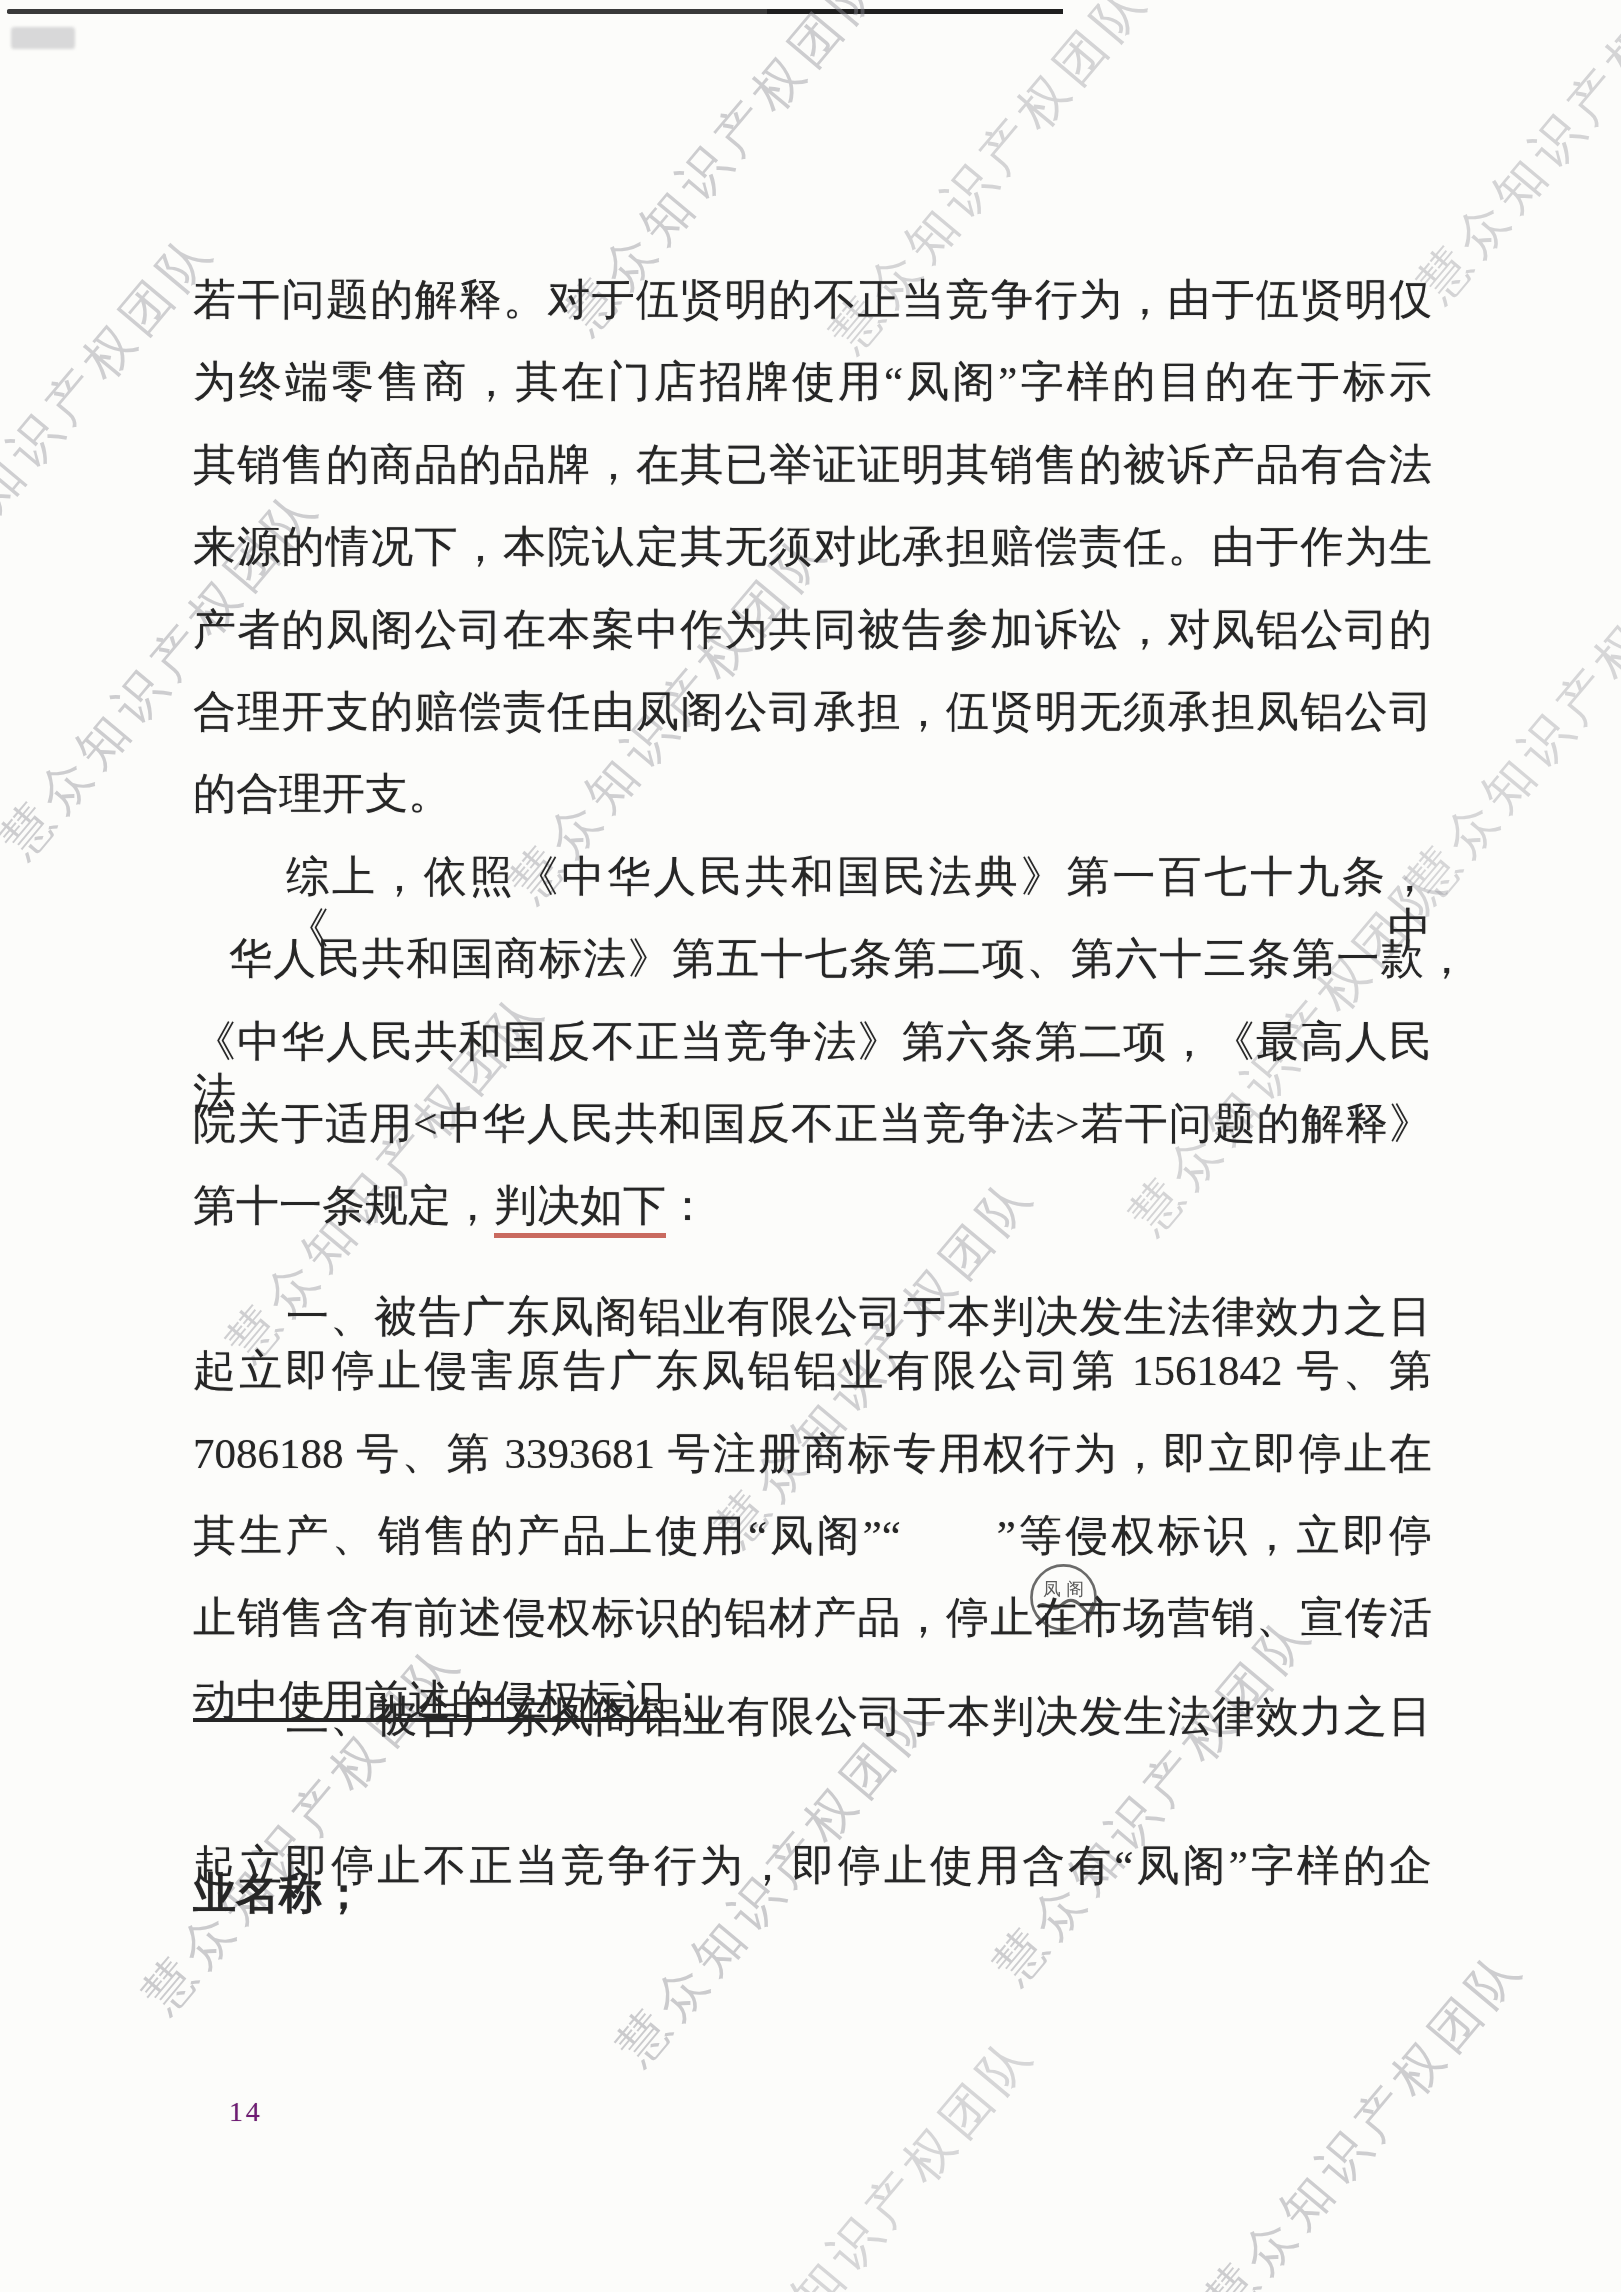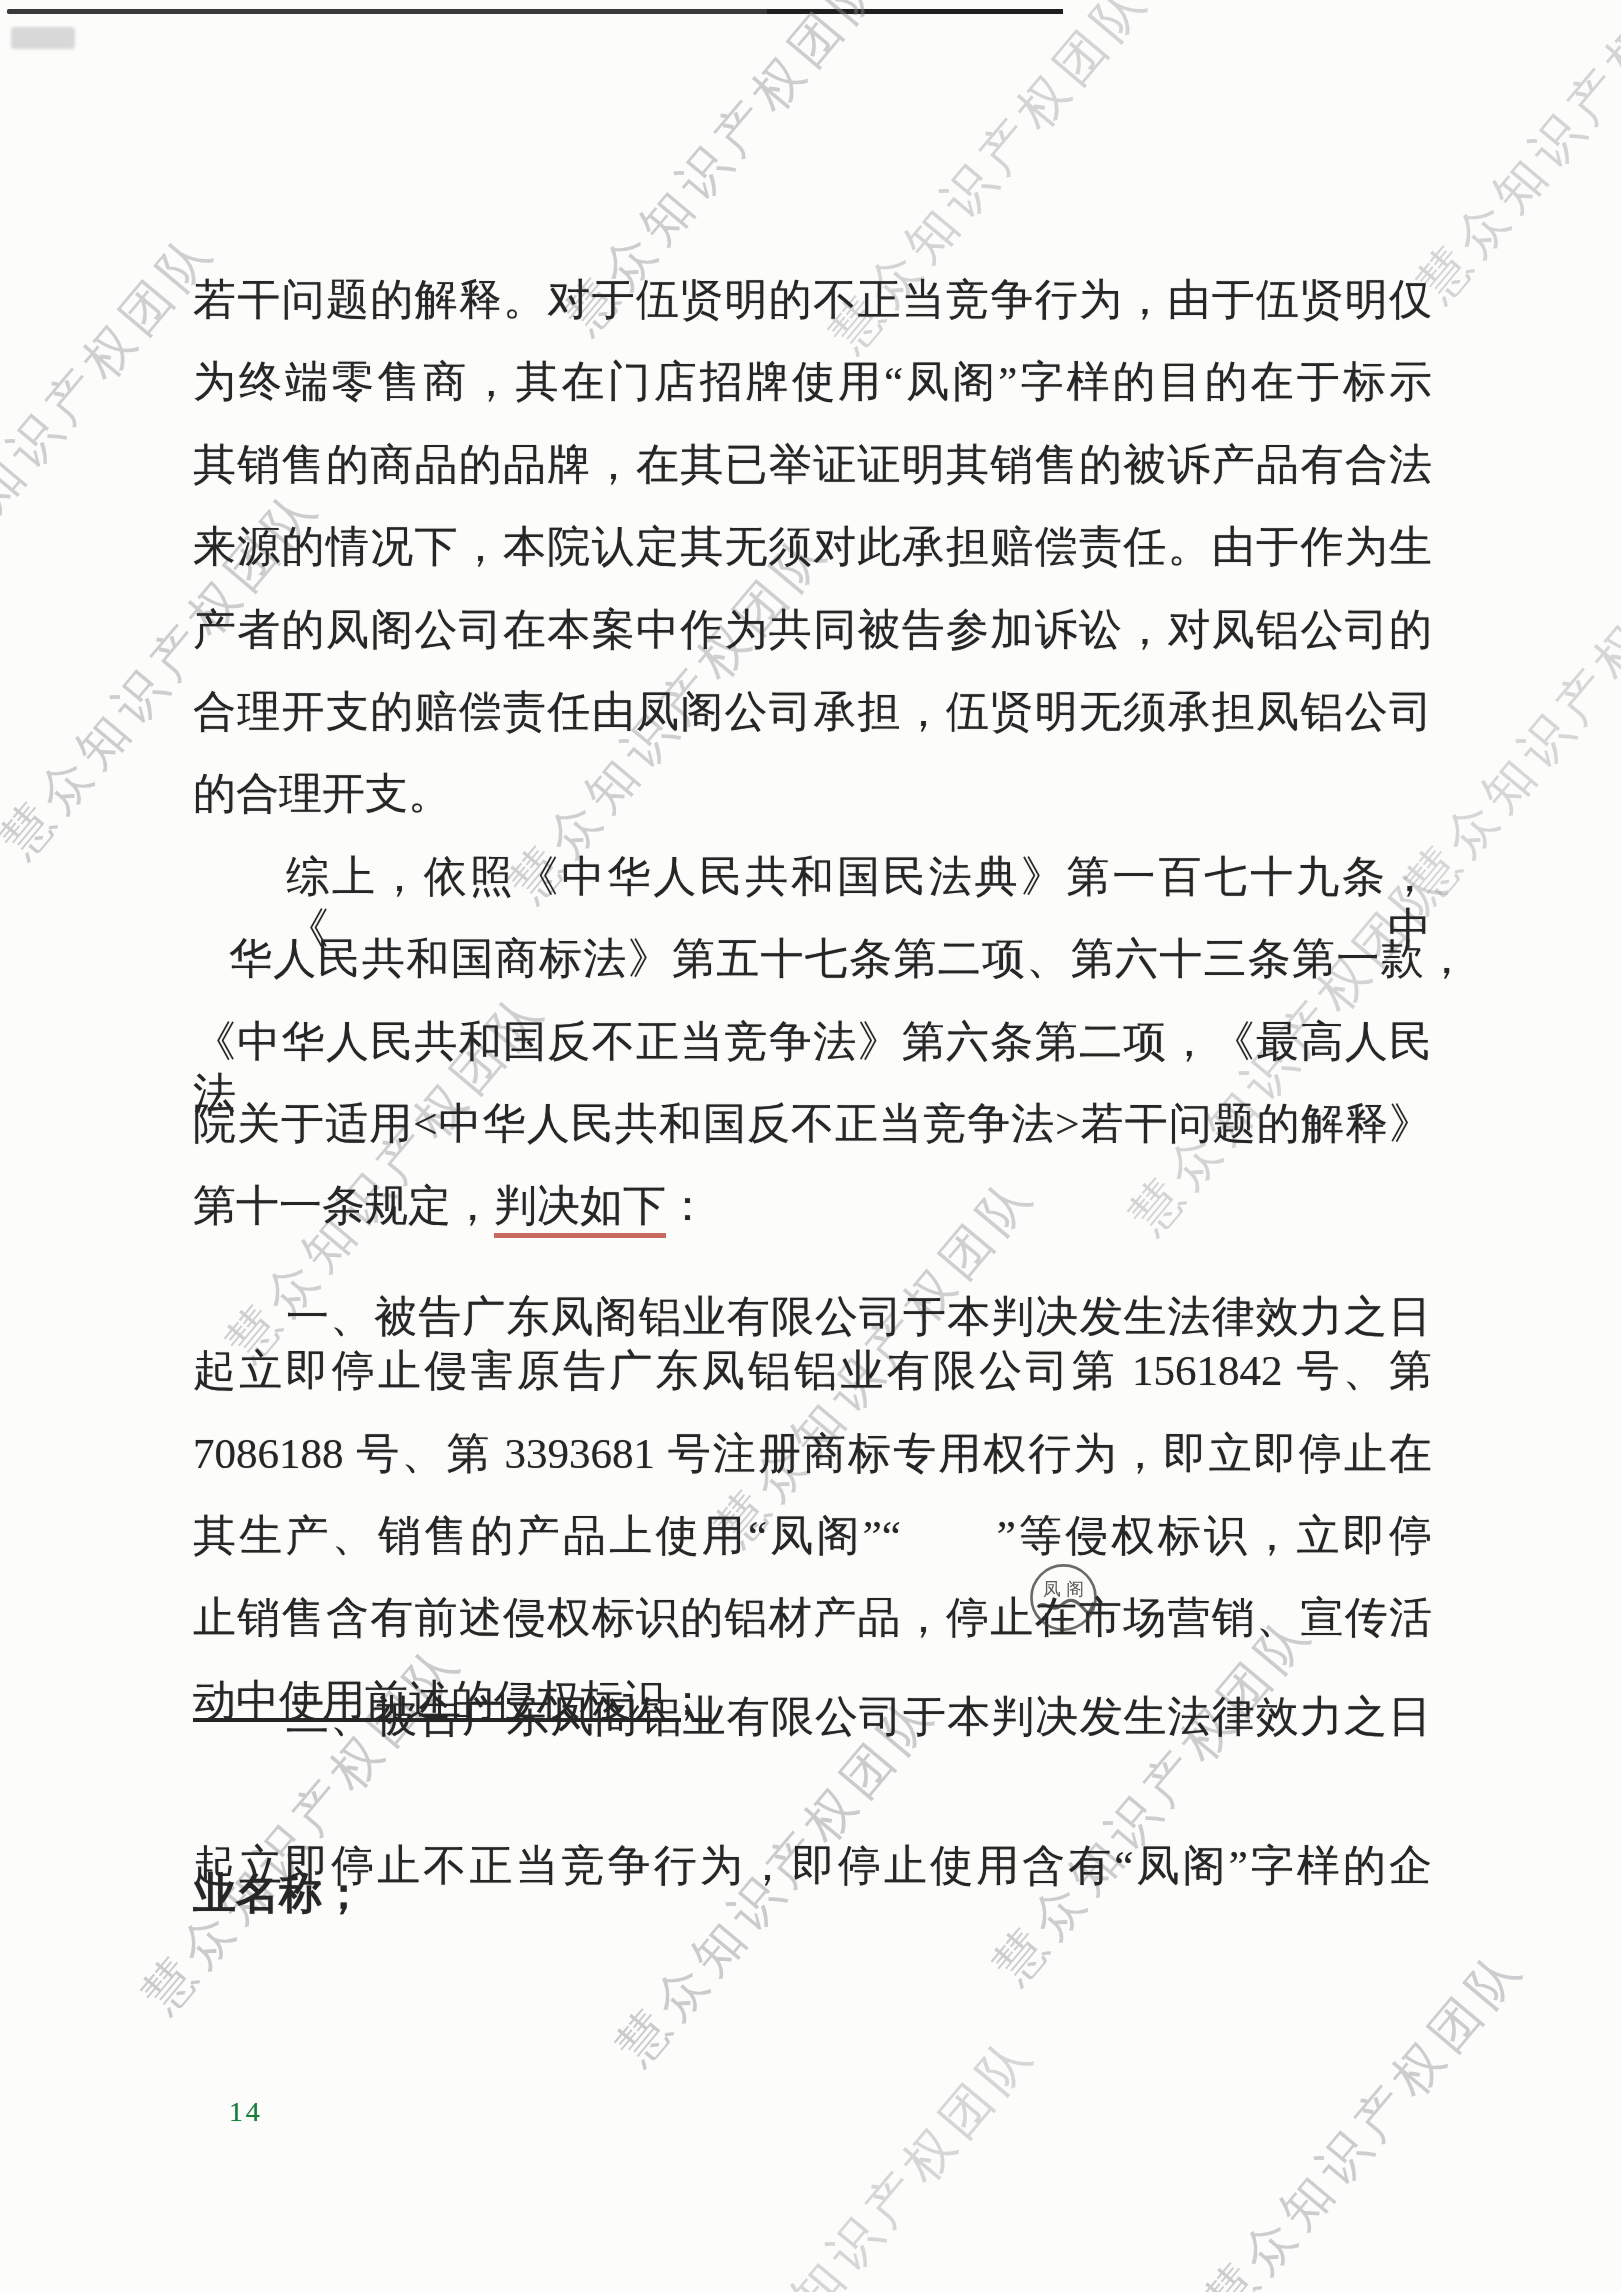--- a/index.html
+++ b/index.html
@@ -93,21 +93,21 @@
     height: 73px;
     opacity: 0.88;
   }
   
   .page-number {
     position: absolute;
     left: 229px;
     top: 2096px;
     font-size: 28px;
     letter-spacing: 2.7px;
-    color: #15803d;
+    color: #701a75;
     text-shadow: 0 0 0.9px rgba(45,45,45,0.5);
   }
 </style>
 </head>
 <body>
 
 <div class="page">
 
   <div class="top-line"></div>
   <div class="top-line-dark"></div>

